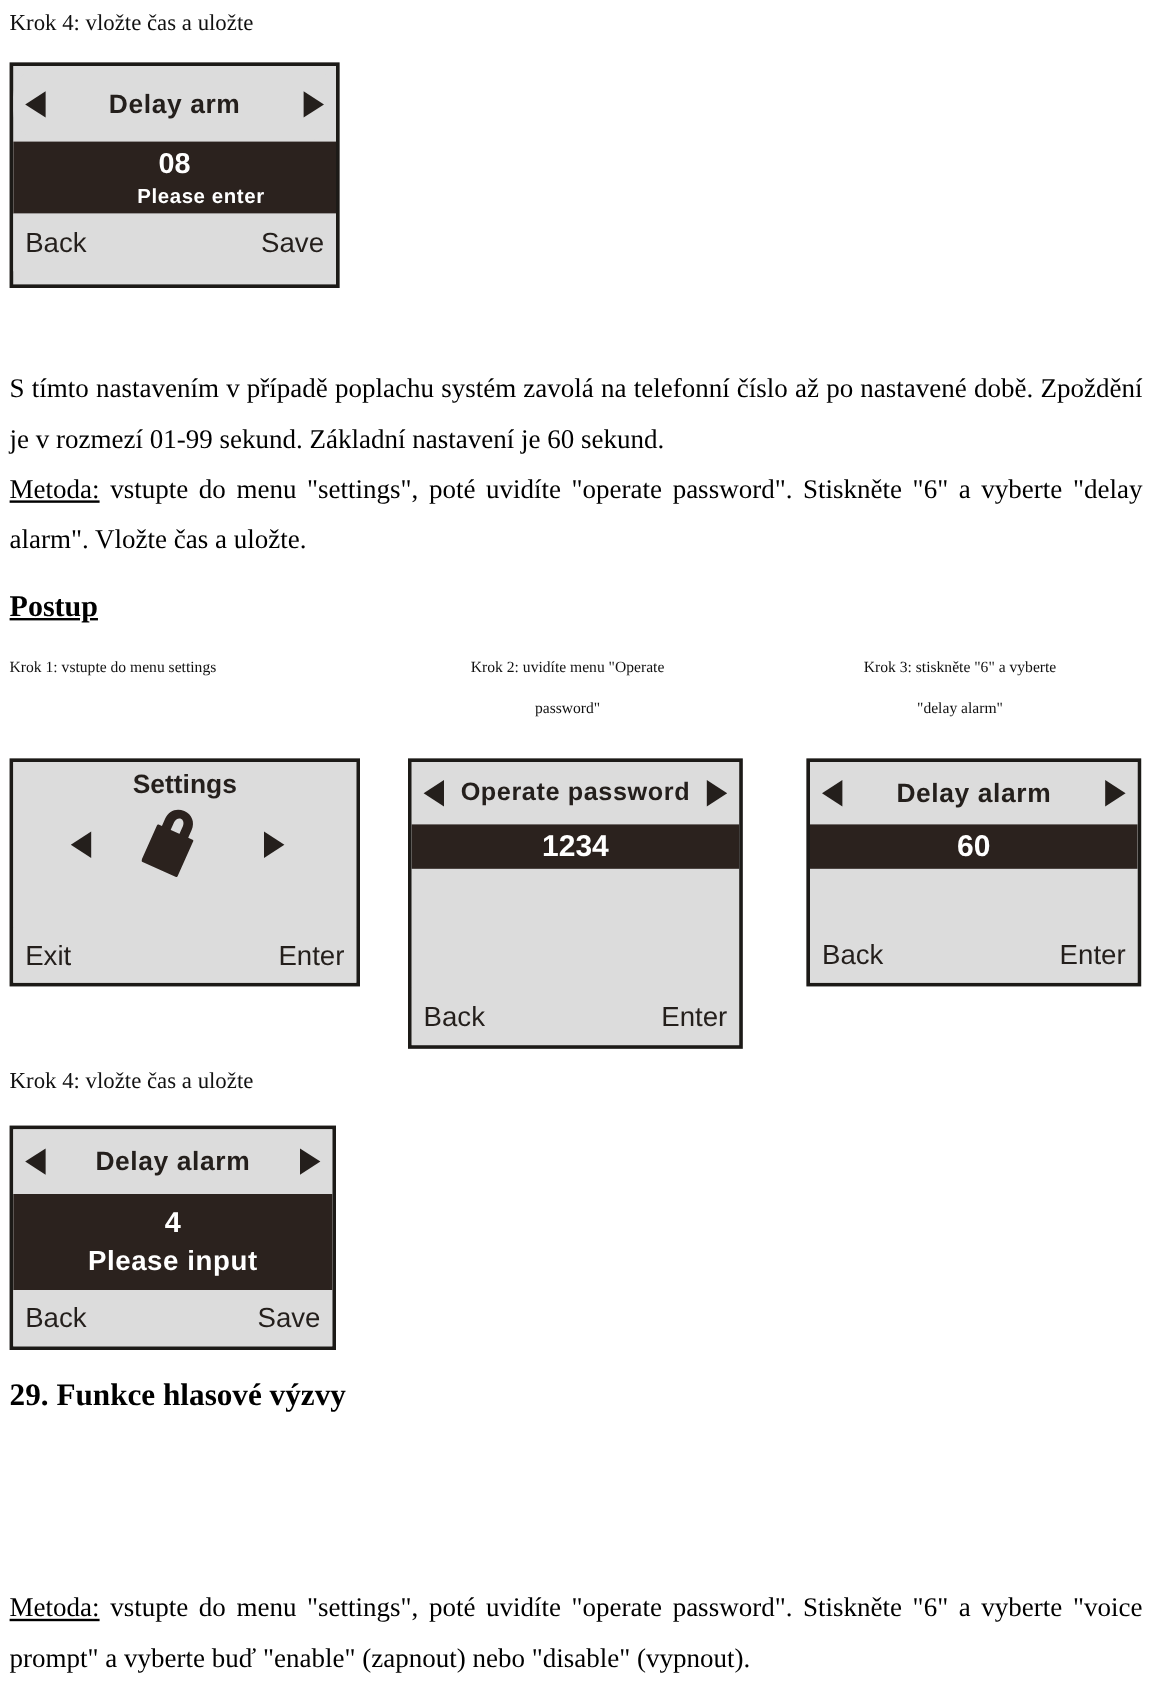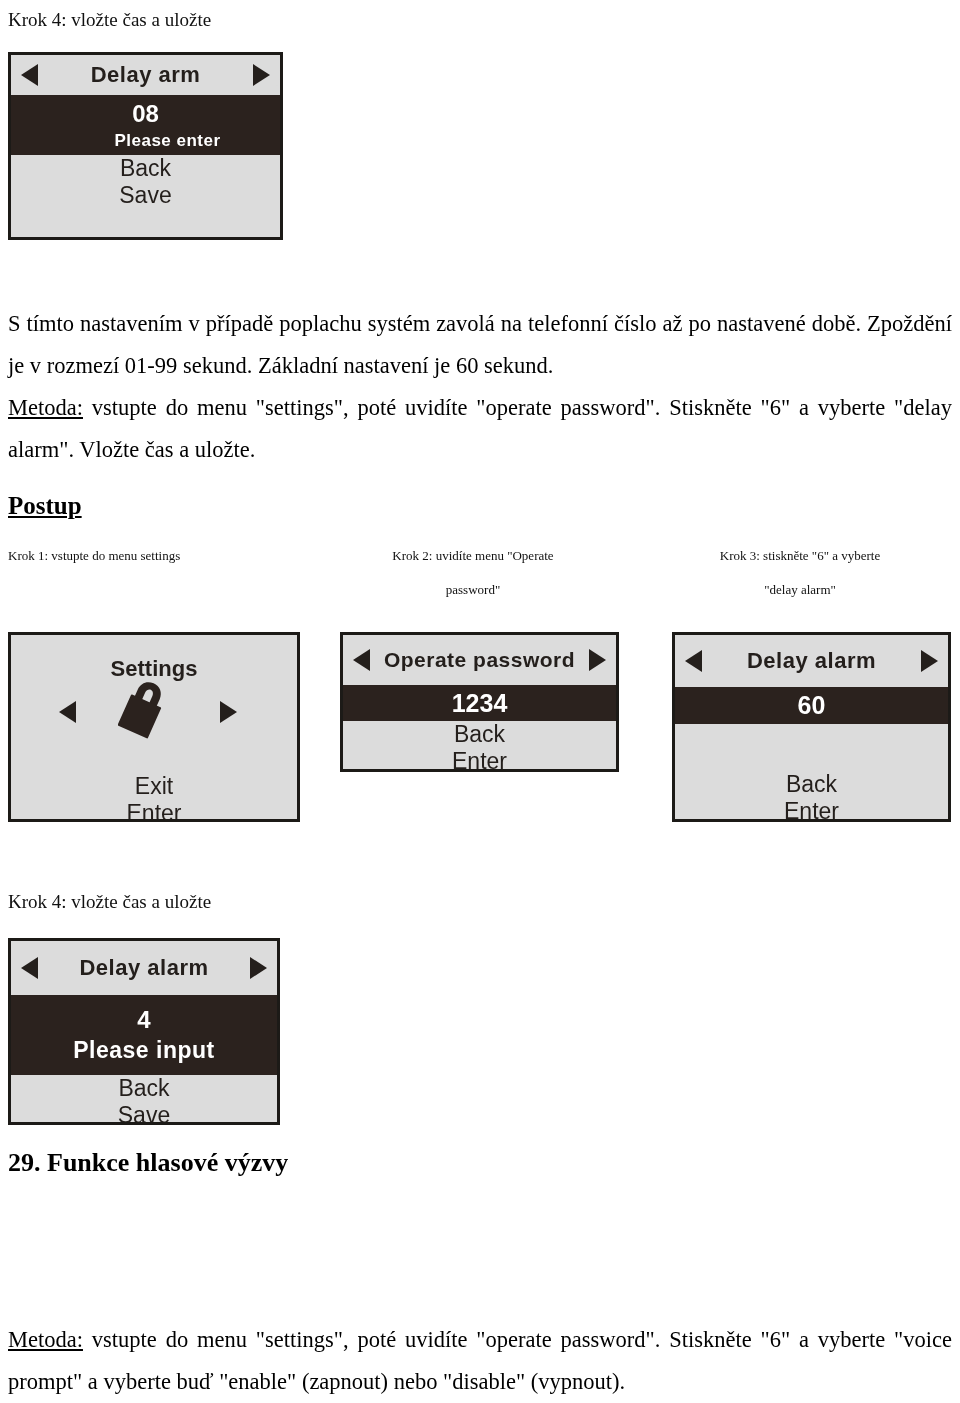--- a/index.html
+++ b/index.html
@@ -137,33 +137,31 @@
     text-align: center;
     line-height: 1.15;
     letter-spacing: 0.5px;
   }
   .lcd-footer {
     background: #dcdcdc;
     color: #241f1c;
     justify-content: space-between;
     padding: 0 10px;
     font-weight: normal;
-    flex-direction: column;
   }
   .lcd-footer span { white-space: nowrap; }
 
   
   .lcd-icon-area {
     flex: 1;
     position: relative;
     display: flex;
     align-items: center;
     justify-content: center;
     background: #dcdcdc;
-    margin-top: 15px;
   }
   .lcd-icon-title {
     position: absolute;
     top: 6px;
     left: 0; right: 0;
     text-align: center;
     font-family: "Liberation Sans", sans-serif;
     font-weight: bold;
     font-size: 22px;
     color: #241f1c;
@@ -188,21 +186,21 @@
   }
 </style>
 </head>
 <body>
 
 <div class="page">
 
   <div class="caption" style="left:8px; top:8px;">Krok 4: vložte čas a uložte</div>
 
   <div class="lcd" style="left:8px; top:52px; width:275px; height:188px;">
-    <div class="lcd-row lcd-title" style="height:40px; font-size:22px;border-radius:26px;">
+    <div class="lcd-row lcd-title" style="height:63px; font-size:22px;border-radius:26px;">
       <span class="arrow arrow-left"></span>
       <span class="title-text">Delay  arm</span>
       <span class="arrow arrow-right"></span>
     </div>
     <div class="lcd-row lcd-body-dark" style="height:60px;">
       <div class="lcd-value" style="font-size:24px;">08</div>
       <div class="lcd-prompt" style="font-size:17px; margin-top:3px;margin-left:44px;">Please  enter</div>
     </div>
     <div class="lcd-row lcd-footer" style="height:48px; font-size:23px;">
       <span>Back</span>
@@ -240,21 +238,21 @@
           </g>
         </svg>
       </span>
     </div>
     <div class="lcd-row lcd-footer" style="height:46px; font-size:23px;">
       <span>Exit</span>
       <span>Enter</span>
     </div>
   </div>
 
-  <div class="lcd" style="left:340px; top:632px; width:279px; height:140px;">
+  <div class="lcd" style="left:340px; top:632px; width:279px; height:242px;">
     <div class="lcd-row lcd-title" style="height:52px; font-size:21px;">
       <span class="arrow arrow-left"></span>
       <span class="title-text">Operate password</span>
       <span class="arrow arrow-right"></span>
     </div>
     <div class="lcd-row lcd-body-dark" style="height:37px;">
       <div class="lcd-value" style="font-size:25px;">1234</div>
     </div>
     <div class="lcd-body-light"></div>
     <div class="lcd-row lcd-footer" style="height:48px; font-size:23px;">

